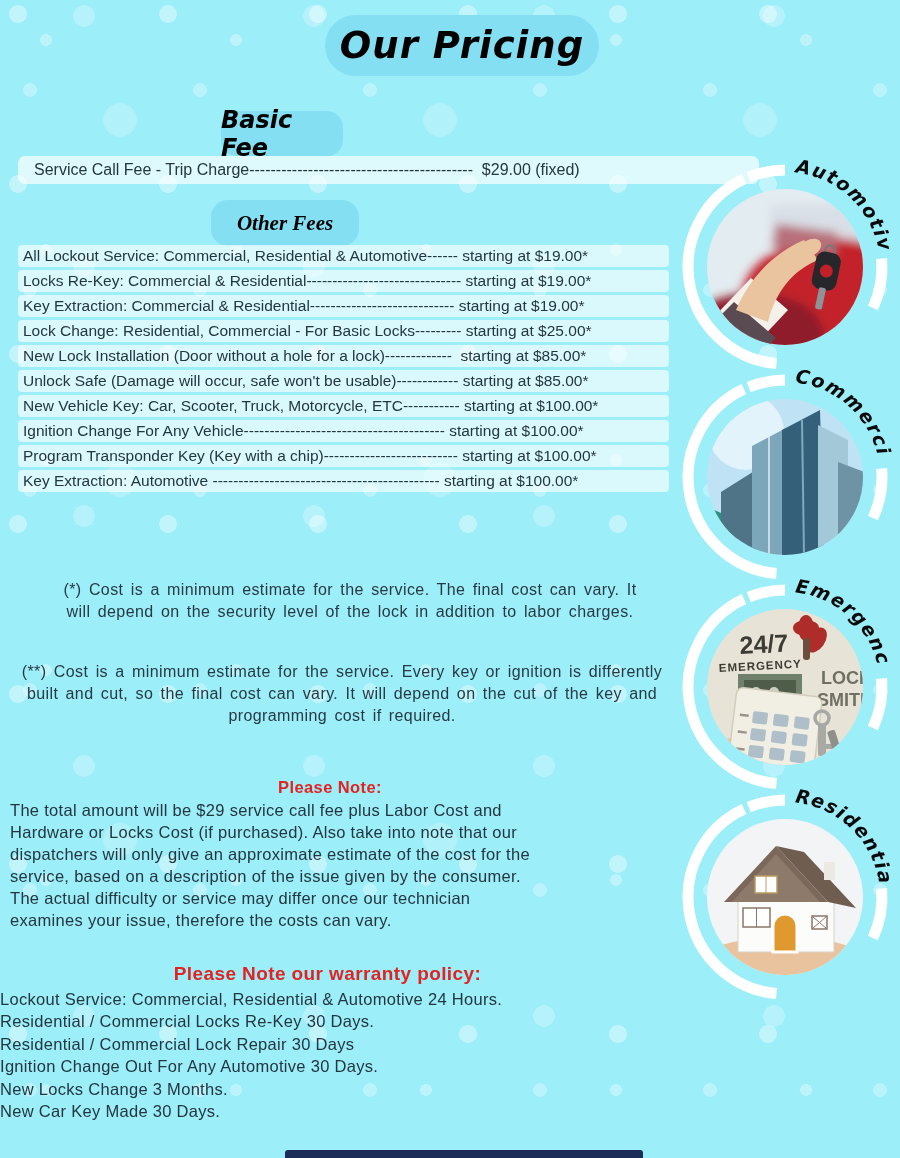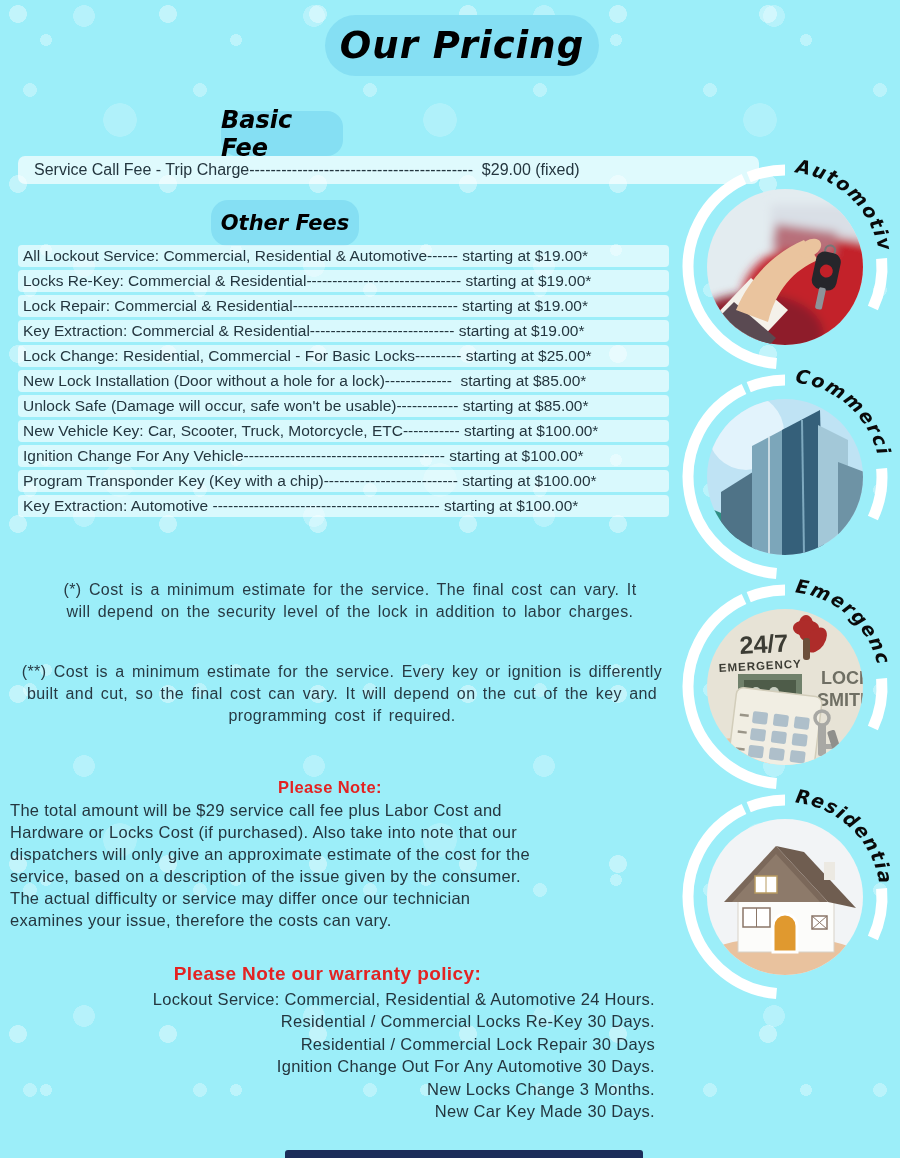--- a/index.html
+++ b/index.html
@@ -15,21 +15,21 @@
       radial-gradient(circle 7px at 30px 90px, rgba(255,255,255,.30) 97%, transparent);
     background-size:150px 170px, 190px 210px, 230px 250px, 320px 360px, 170px 200px;
   }
   .pill{
     position:absolute;background:#85dff3;color:#000;
     display:flex;align-items:center;justify-content:center;
     font-family:"DejaVu Sans",sans-serif;font-style:italic;font-weight:bold;
   }
   .title-pill{left:325px;top:15px;width:274px;height:61px;border-radius:31px;font-size:37px;letter-spacing:1px;}
   .basic-pill{left:221px;top:111px;width:122px;height:45px;border-radius:16px;font-size:24px;}
-  .other-pill{left:211px;top:200px;width:148px;height:46px;border-radius:17px;font-size:21px;}
+  .other-pill{left:211px;top:200px;width:148px;height:46px;border-radius:17px;font-size:21px;font-family:Liberation Serif, serif;}
   .basic-row{
     position:absolute;left:18px;top:156px;width:741px;height:28px;
     background:rgba(255,255,255,.68);border-radius:7px;
     font-size:16px;line-height:28px;padding-left:16px;box-sizing:border-box;
     color:#24363f;white-space:pre;
   }
   .fees{position:absolute;left:18px;top:245px;width:651px;}
   .fee-row{
     height:22px;margin-bottom:3px;background:rgba(255,255,255,.62);border-radius:4px;
     font-size:15.5px;line-height:22px;padding-left:5px;color:#24363f;white-space:pre;
@@ -41,21 +41,21 @@
   .note-title{
     position:absolute;left:0;top:778px;width:660px;text-align:center;
     color:#e32322;font-weight:bold;font-size:16.5px;letter-spacing:.4px;
   }
   .note-body{position:absolute;left:10px;top:799px;width:640px;color:#24363f;font-size:16.5px;letter-spacing:.3px;}
   .note-line{line-height:22px;}
   .warranty-title{
     position:absolute;left:0;top:963px;width:655px;text-align:center;
     color:#e32322;font-weight:bold;font-size:19px;letter-spacing:.4px;
   }
-  .warranty{position:absolute;left:0;top:988px;width:655px;text-align:right;color:#24363f;font-size:16.5px;letter-spacing:.3px;}
+  .warranty{position:absolute;left:0;top:988px;width:655px;text-align:left;color:#24363f;font-size:16.5px;letter-spacing:.3px;}
   .warranty-line{line-height:22.4px;}
   .footer-bar{position:absolute;left:285px;bottom:0;width:358px;height:8px;background:#1c2d5a;border-radius:3px 3px 0 0;}
   .badge{position:absolute;left:676px;width:220px;height:212px;}
   .badge svg{overflow:visible;display:block;}
   .badge-ring path{stroke:#ffffff;stroke-width:11;fill:none;}
   .badge-label{font-family:"DejaVu Sans",sans-serif;font-style:italic;font-weight:bold;font-size:19px;fill:#0a0a0a;letter-spacing:1.5px;}
   .b-auto{top:160px;} .b-comm{top:370px;} .b-emer{top:580px;} .b-resi{top:790px;}
   .em-big{font-family:"Liberation Sans",sans-serif;font-weight:bold;fill:#3c3c34;}
   .em-gray{font-family:"Liberation Sans",sans-serif;font-weight:bold;fill:#6f6f64;}
 </style>
@@ -74,21 +74,20 @@
 
   <div class="basic-row">Service Call Fee - Trip Charge------------------------------------------  $29.00 (fixed)</div>
 
   <div class="pill other-pill">
     <span>Other Fees</span>
   </div>
 
   <div class="fees">
       <div class="fee-row">All Lockout Service: Commercial, Residential &amp; Automotive------ starting at $19.00*</div>
       <div class="fee-row">Locks Re-Key: Commercial &amp; Residential------------------------------ starting at $19.00*</div>
-      <div class="fee-row">Lock Repair: Commercial &amp; Residential-------------------------------- starting at $19.00*</div>
       <div class="fee-row">Key Extraction: Commercial &amp; Residential---------------------------- starting at $19.00*</div>
       <div class="fee-row">Lock Change: Residential, Commercial - For Basic Locks--------- starting at $25.00*</div>
       <div class="fee-row">New Lock Installation (Door without a hole for a lock)-------------  starting at $85.00*</div>
       <div class="fee-row">Unlock Safe (Damage will occur, safe won't be usable)------------ starting at $85.00*</div>
       <div class="fee-row">New Vehicle Key: Car, Scooter, Truck, Motorcycle, ETC----------- starting at $100.00*</div>
       <div class="fee-row">Ignition Change For Any Vehicle--------------------------------------- starting at $100.00*</div>
       <div class="fee-row">Program Transponder Key (Key with a chip)-------------------------- starting at $100.00*</div>
       <div class="fee-row">Key Extraction: Automotive -------------------------------------------- starting at $100.00*</div>
     </div>
 

